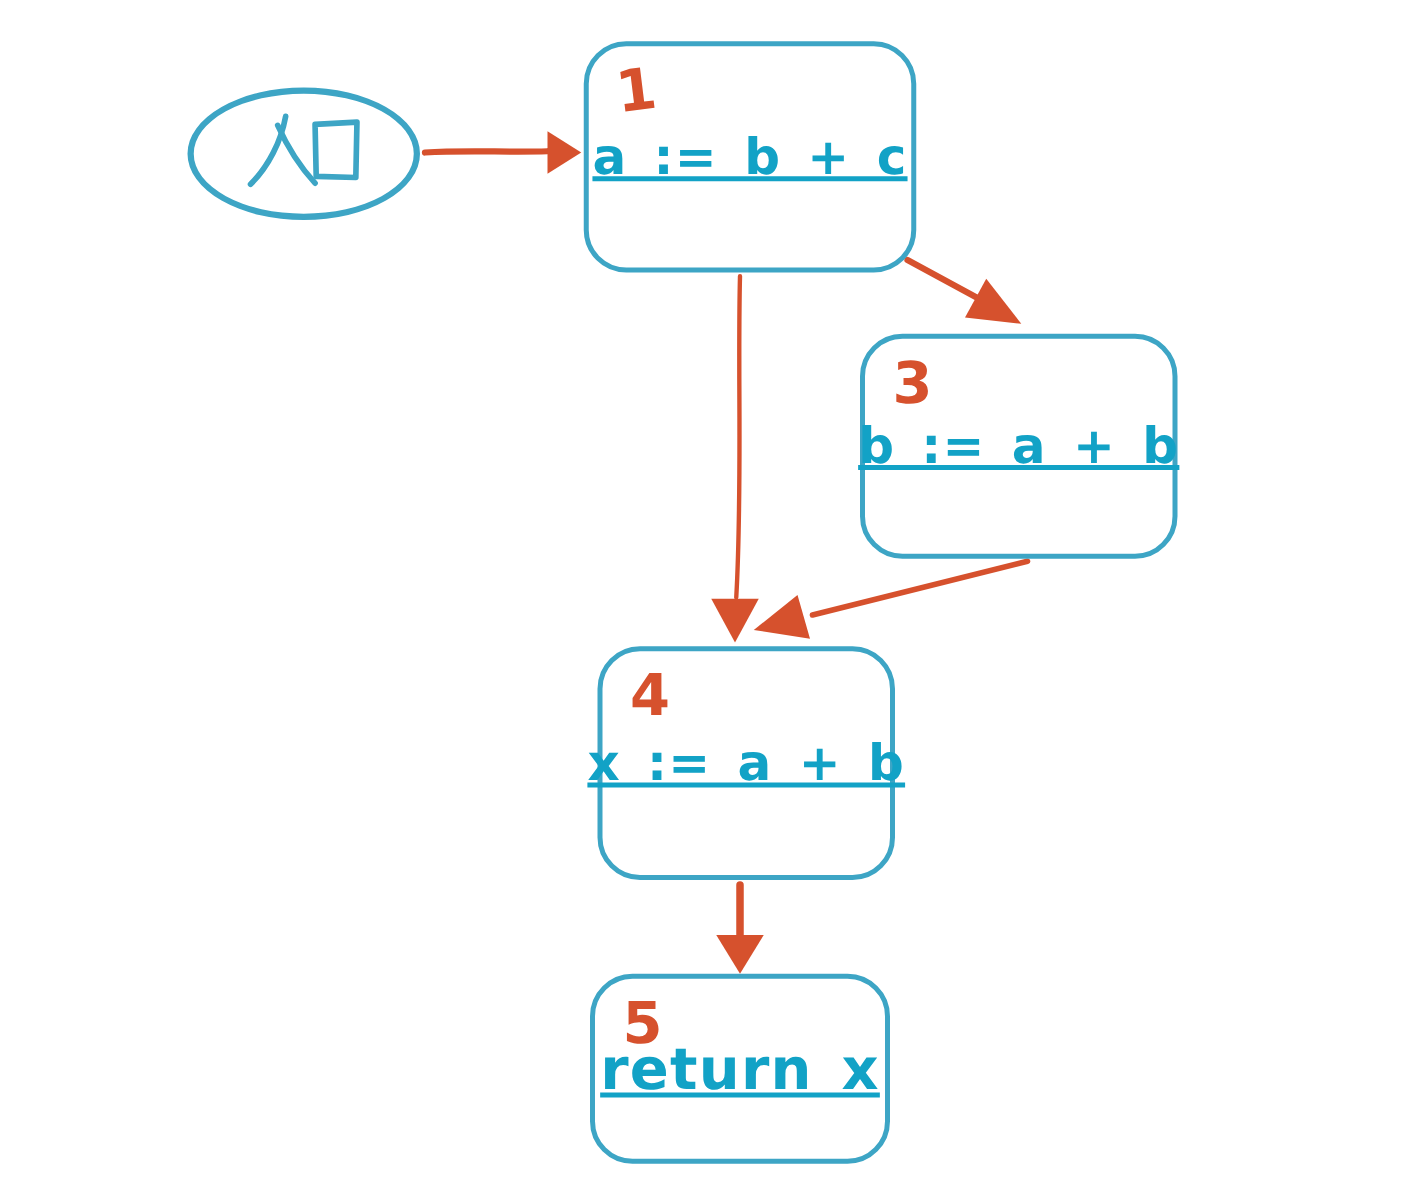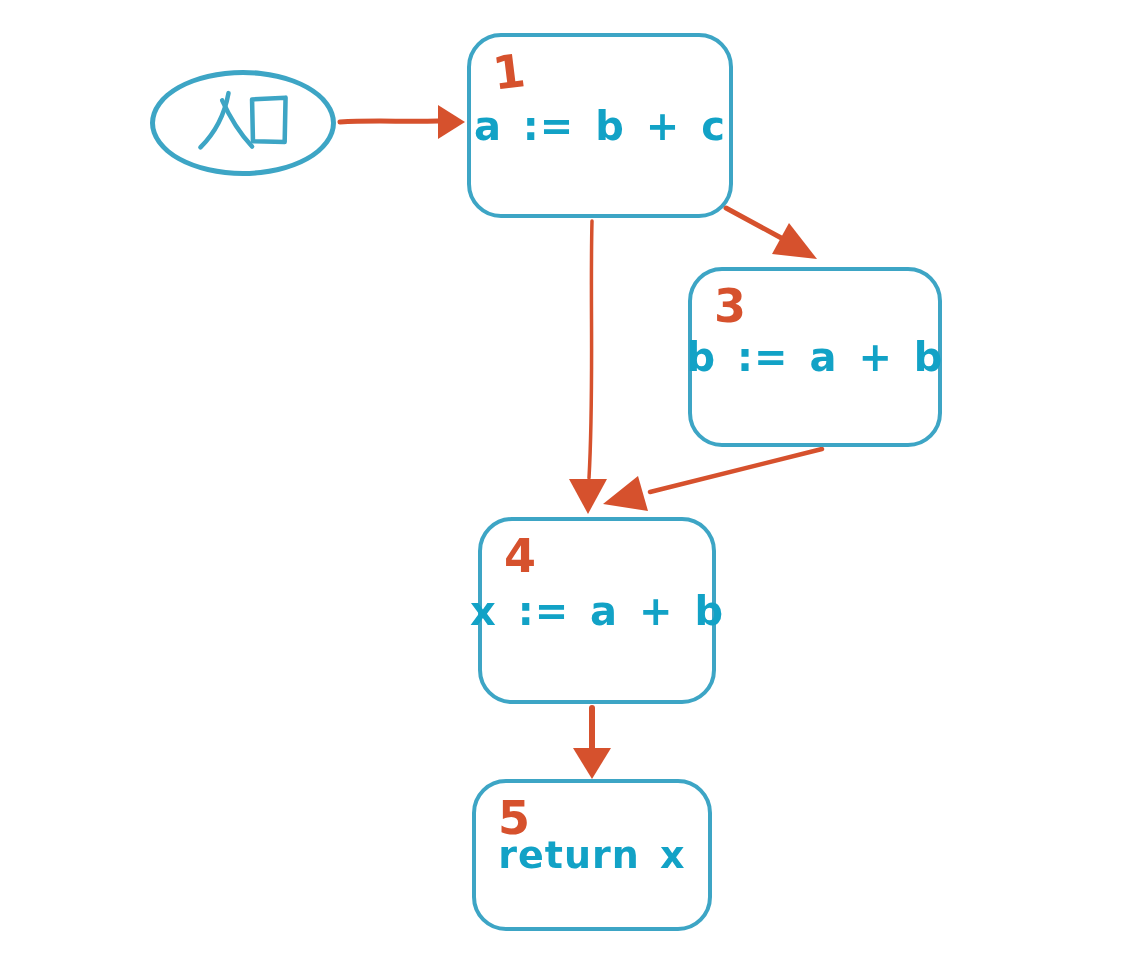--- a/index.html
+++ b/index.html
@@ -69,22 +69,23 @@
     inset: 0;
     display: flex;
     align-items: center;
     justify-content: center;
     font-size: 40px;
     font-weight: bold;
     letter-spacing: 1px;
     word-spacing: 6px;
     color: var(--node-text);
     white-space: pre;
+    text-decoration: underline;
   }
-  .node-5 .label { font-size: 38px; }
+  .node-5 .label { font-size: 46px; }
   .edge-line {
     stroke: var(--accent);
     fill: none;
     stroke-linecap: round;
   }
   .edge-head { fill: var(--accent); stroke: none; }
   .glyph-stroke {
     stroke: var(--node-stroke);
     fill: none;
     stroke-width: 5;

